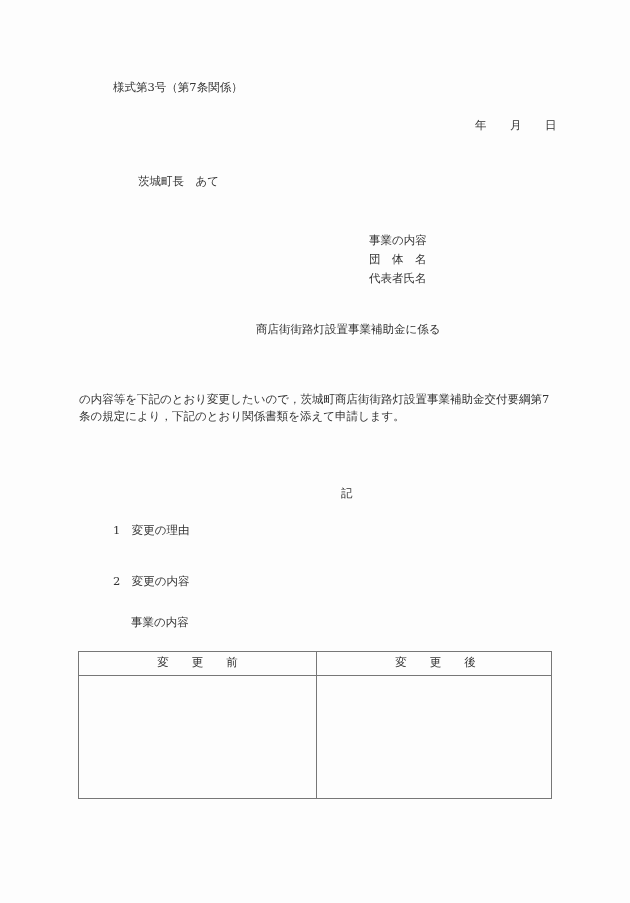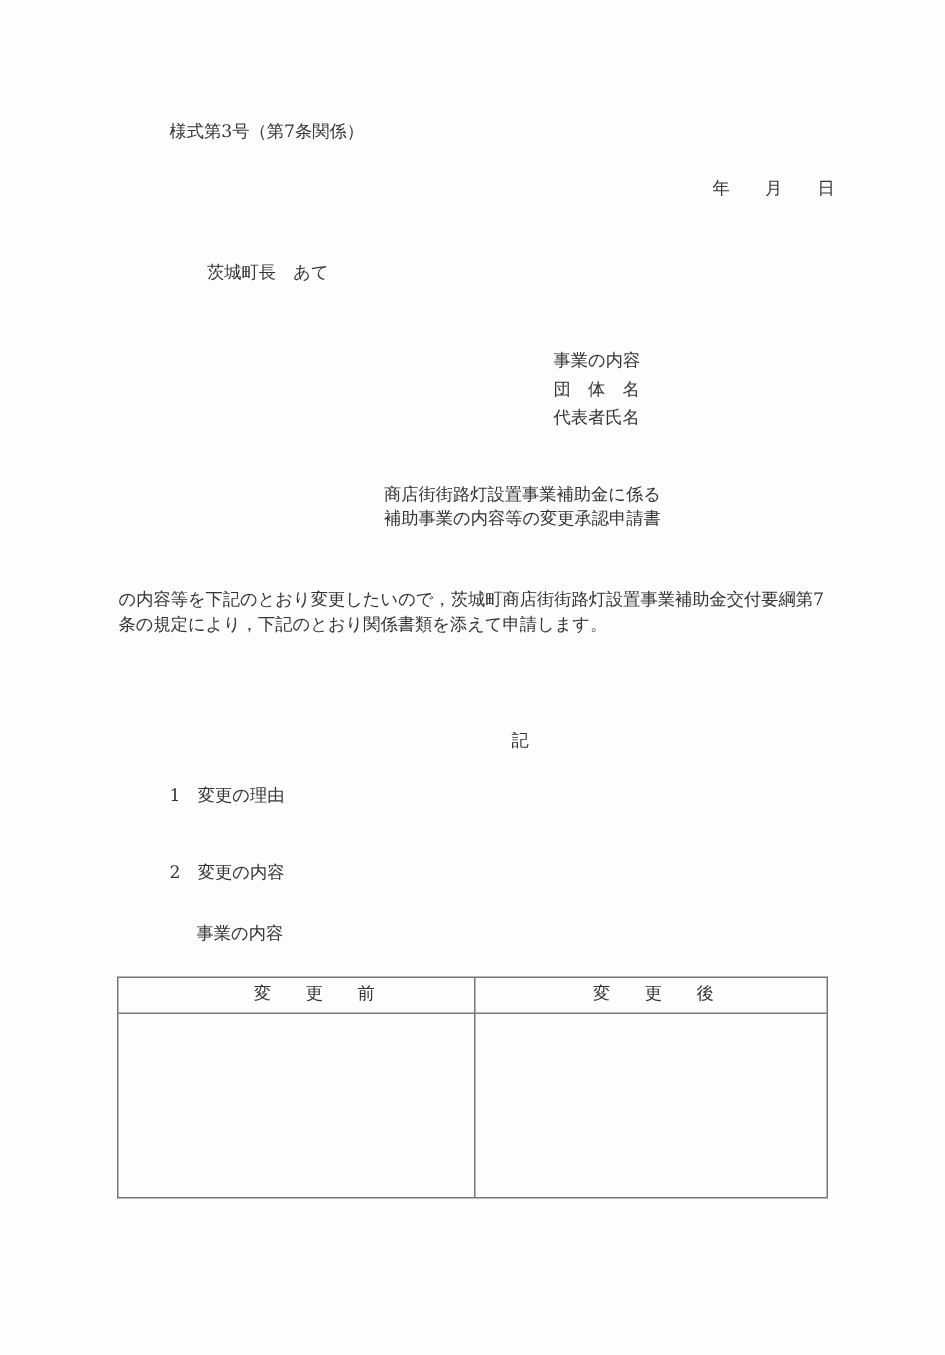--- a/index.html
+++ b/index.html
@@ -29,21 +29,21 @@
   .sec2 { left: 79px; top: 576px; }
   .sec2-sub { left: 97px; top: 617px; text-align: center; }
   .tbl {
     position: absolute; left: 78px; top: 651px;
     width: 474px; height: 148px;
     border: 1px solid #777; box-sizing: border-box;
   }
   .tbl .vdiv { position: absolute; left: 237px; top: 0; bottom: 0; width: 1px; background: #777; }
   .tbl .hdiv { position: absolute; left: 0; right: 0; top: 23px; height: 1px; background: #777; }
   .tbl .hcell { position: absolute; top: 5px; width: 237px; text-align: center; line-height: 1; }
-  .tbl .hcell.left { left: 12px; }
+  .tbl .hcell.left { left: 0; }
   .tbl .hcell.right { left: 238px; }
   .tbl .bcell { position: absolute; top: 24px; bottom: 0; width: 236px; }
   .tbl .bcell.left { left: 0; }
   .tbl .bcell.right { left: 238px; }
 </style>
 </head>
 <body>
 
 <div class="abs form-no">様式第3号（第7条関係）</div>
 
@@ -54,21 +54,20 @@
 <div class="abs addressee">茨城町長　あて</div>
 
 <div class="abs applicant">
   <div>事業の内容</div>
   <div>団　体　名</div>
   <div>代表者氏名</div>
 </div>
 
 <div class="abs title">
   <div>商店街街路灯設置事業補助金に係る</div>
-  <div>補助事業の内容等の変更承認申請書</div>
 </div>
 
 <div class="body-text">
   <div>の内容等を下記のとおり変更したいので，茨城町商店街街路灯設置事業補助金交付要綱第7</div>
   <div>条の規定により，下記のとおり関係書類を添えて申請します。</div>
 </div>
 
 <div class="abs ki">記</div>
 
 <div class="abs sec1">1　変更の理由</div>

